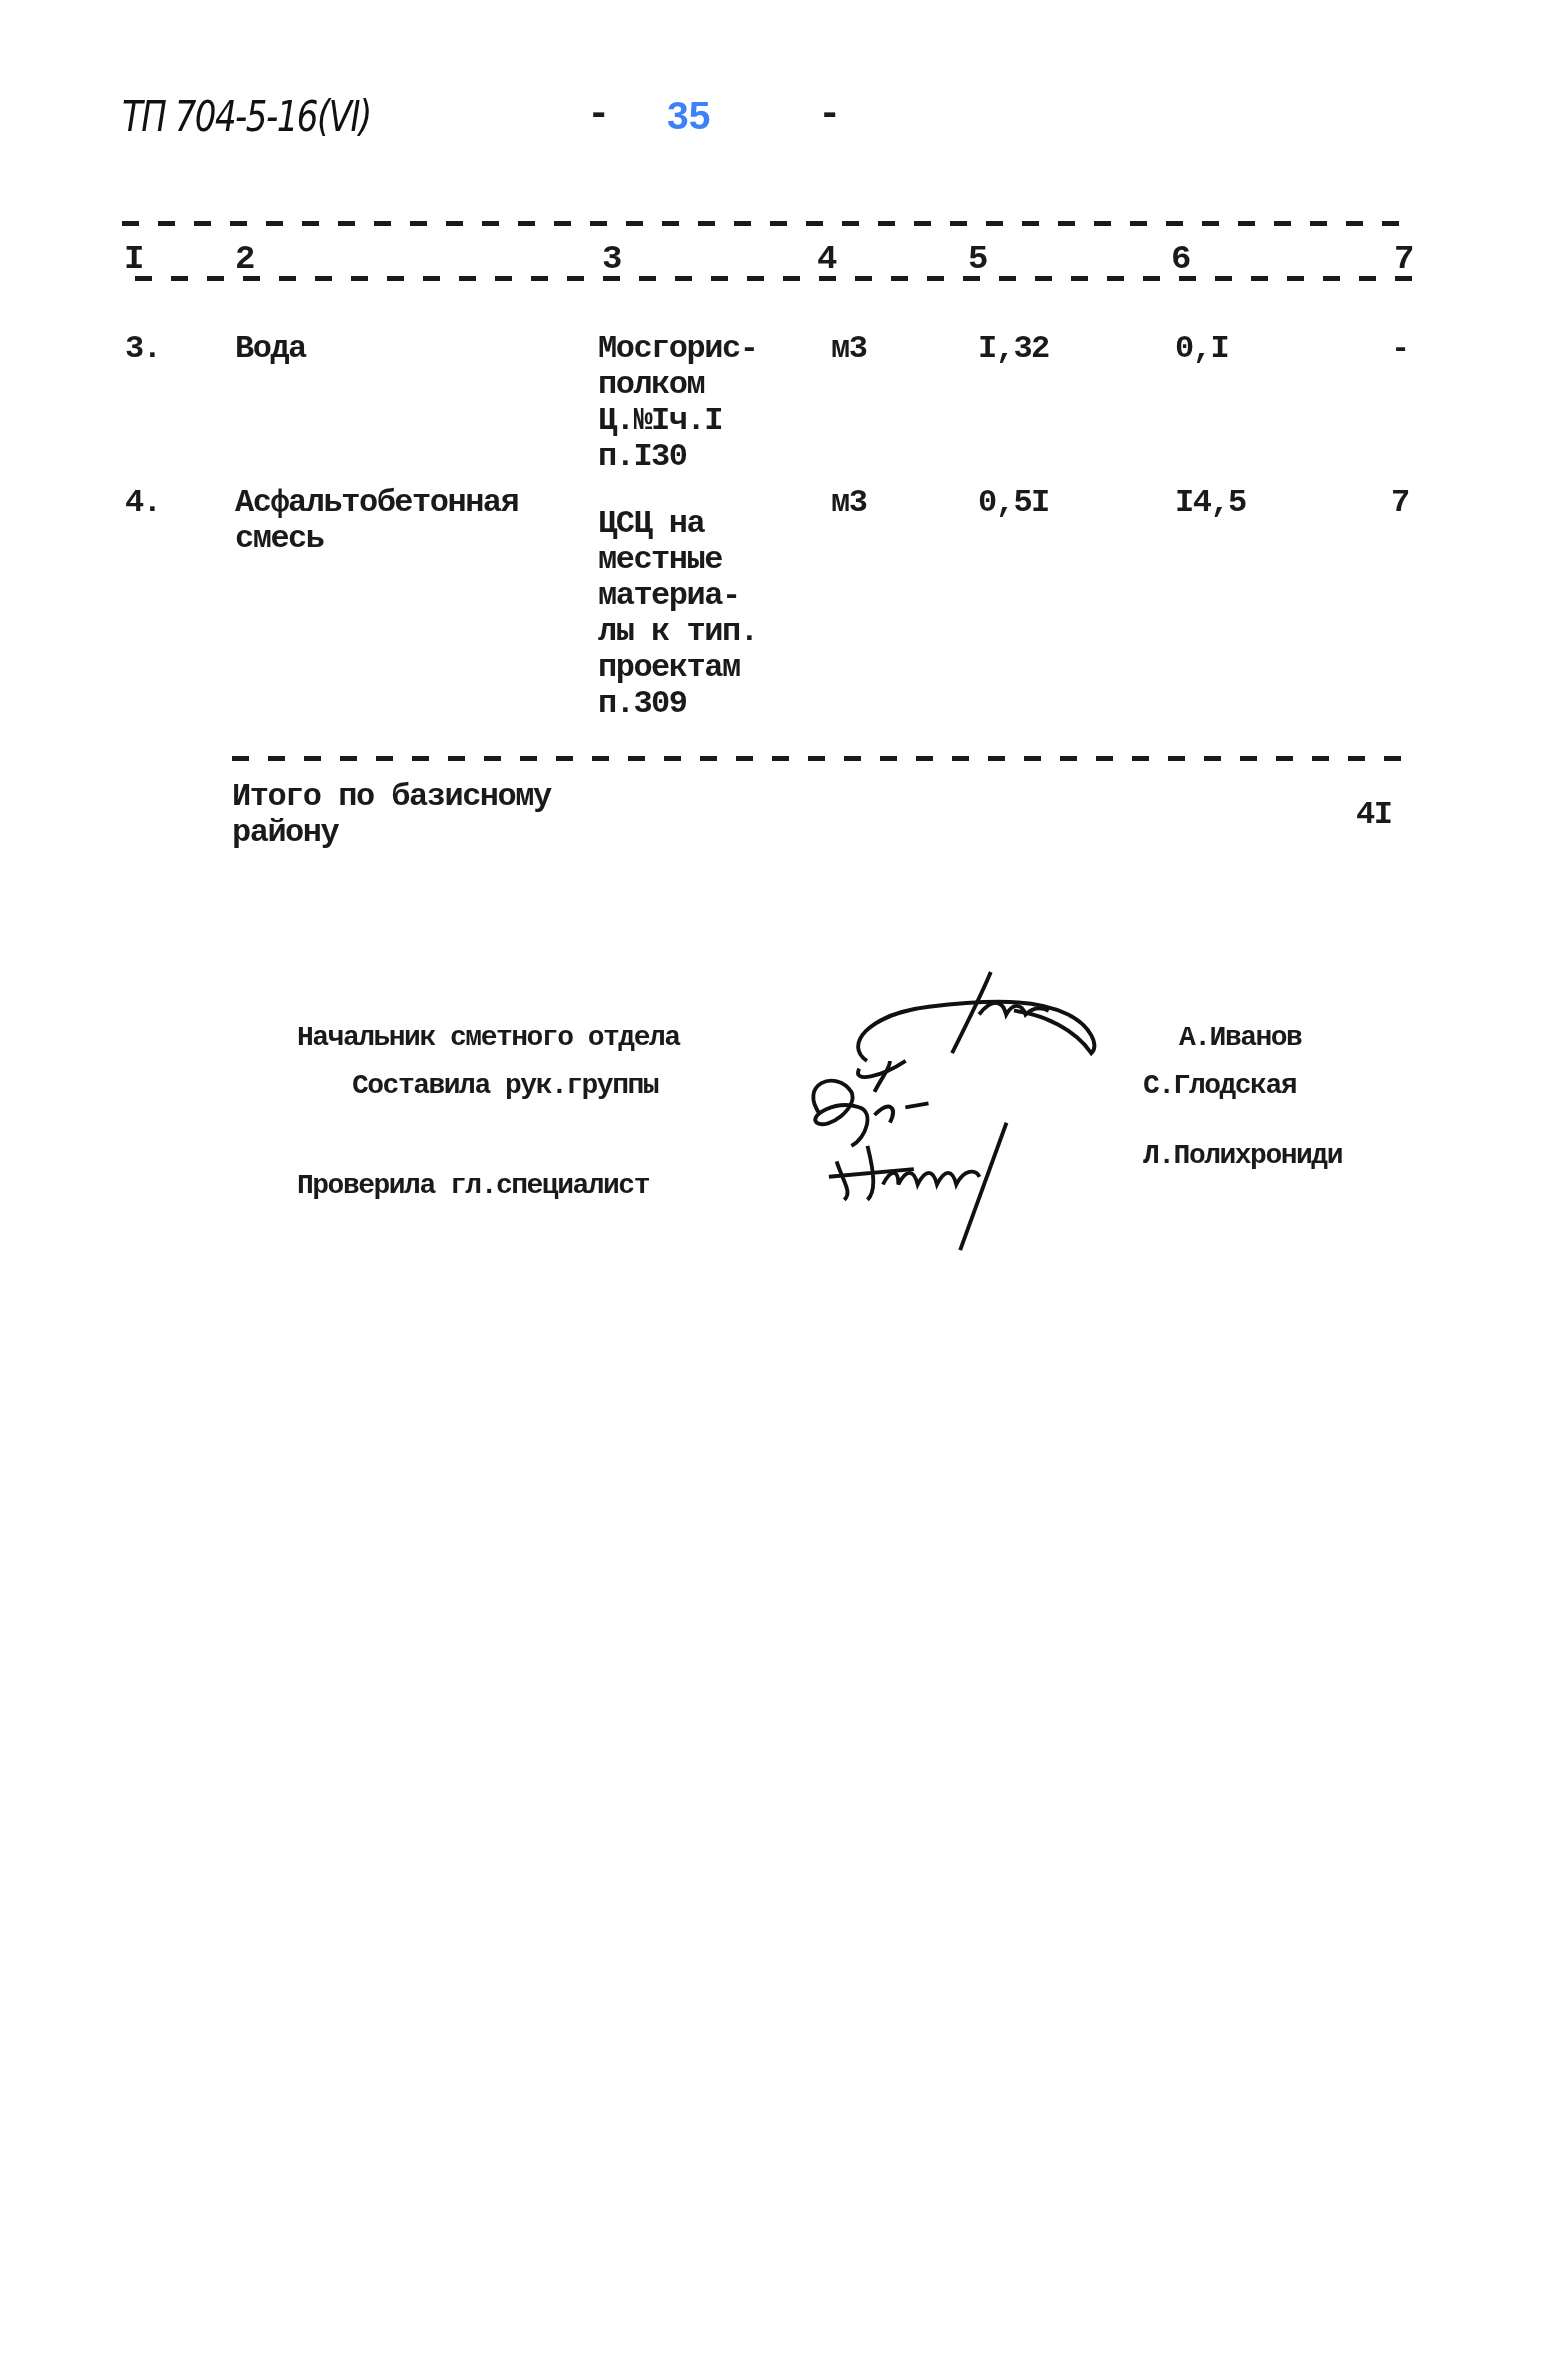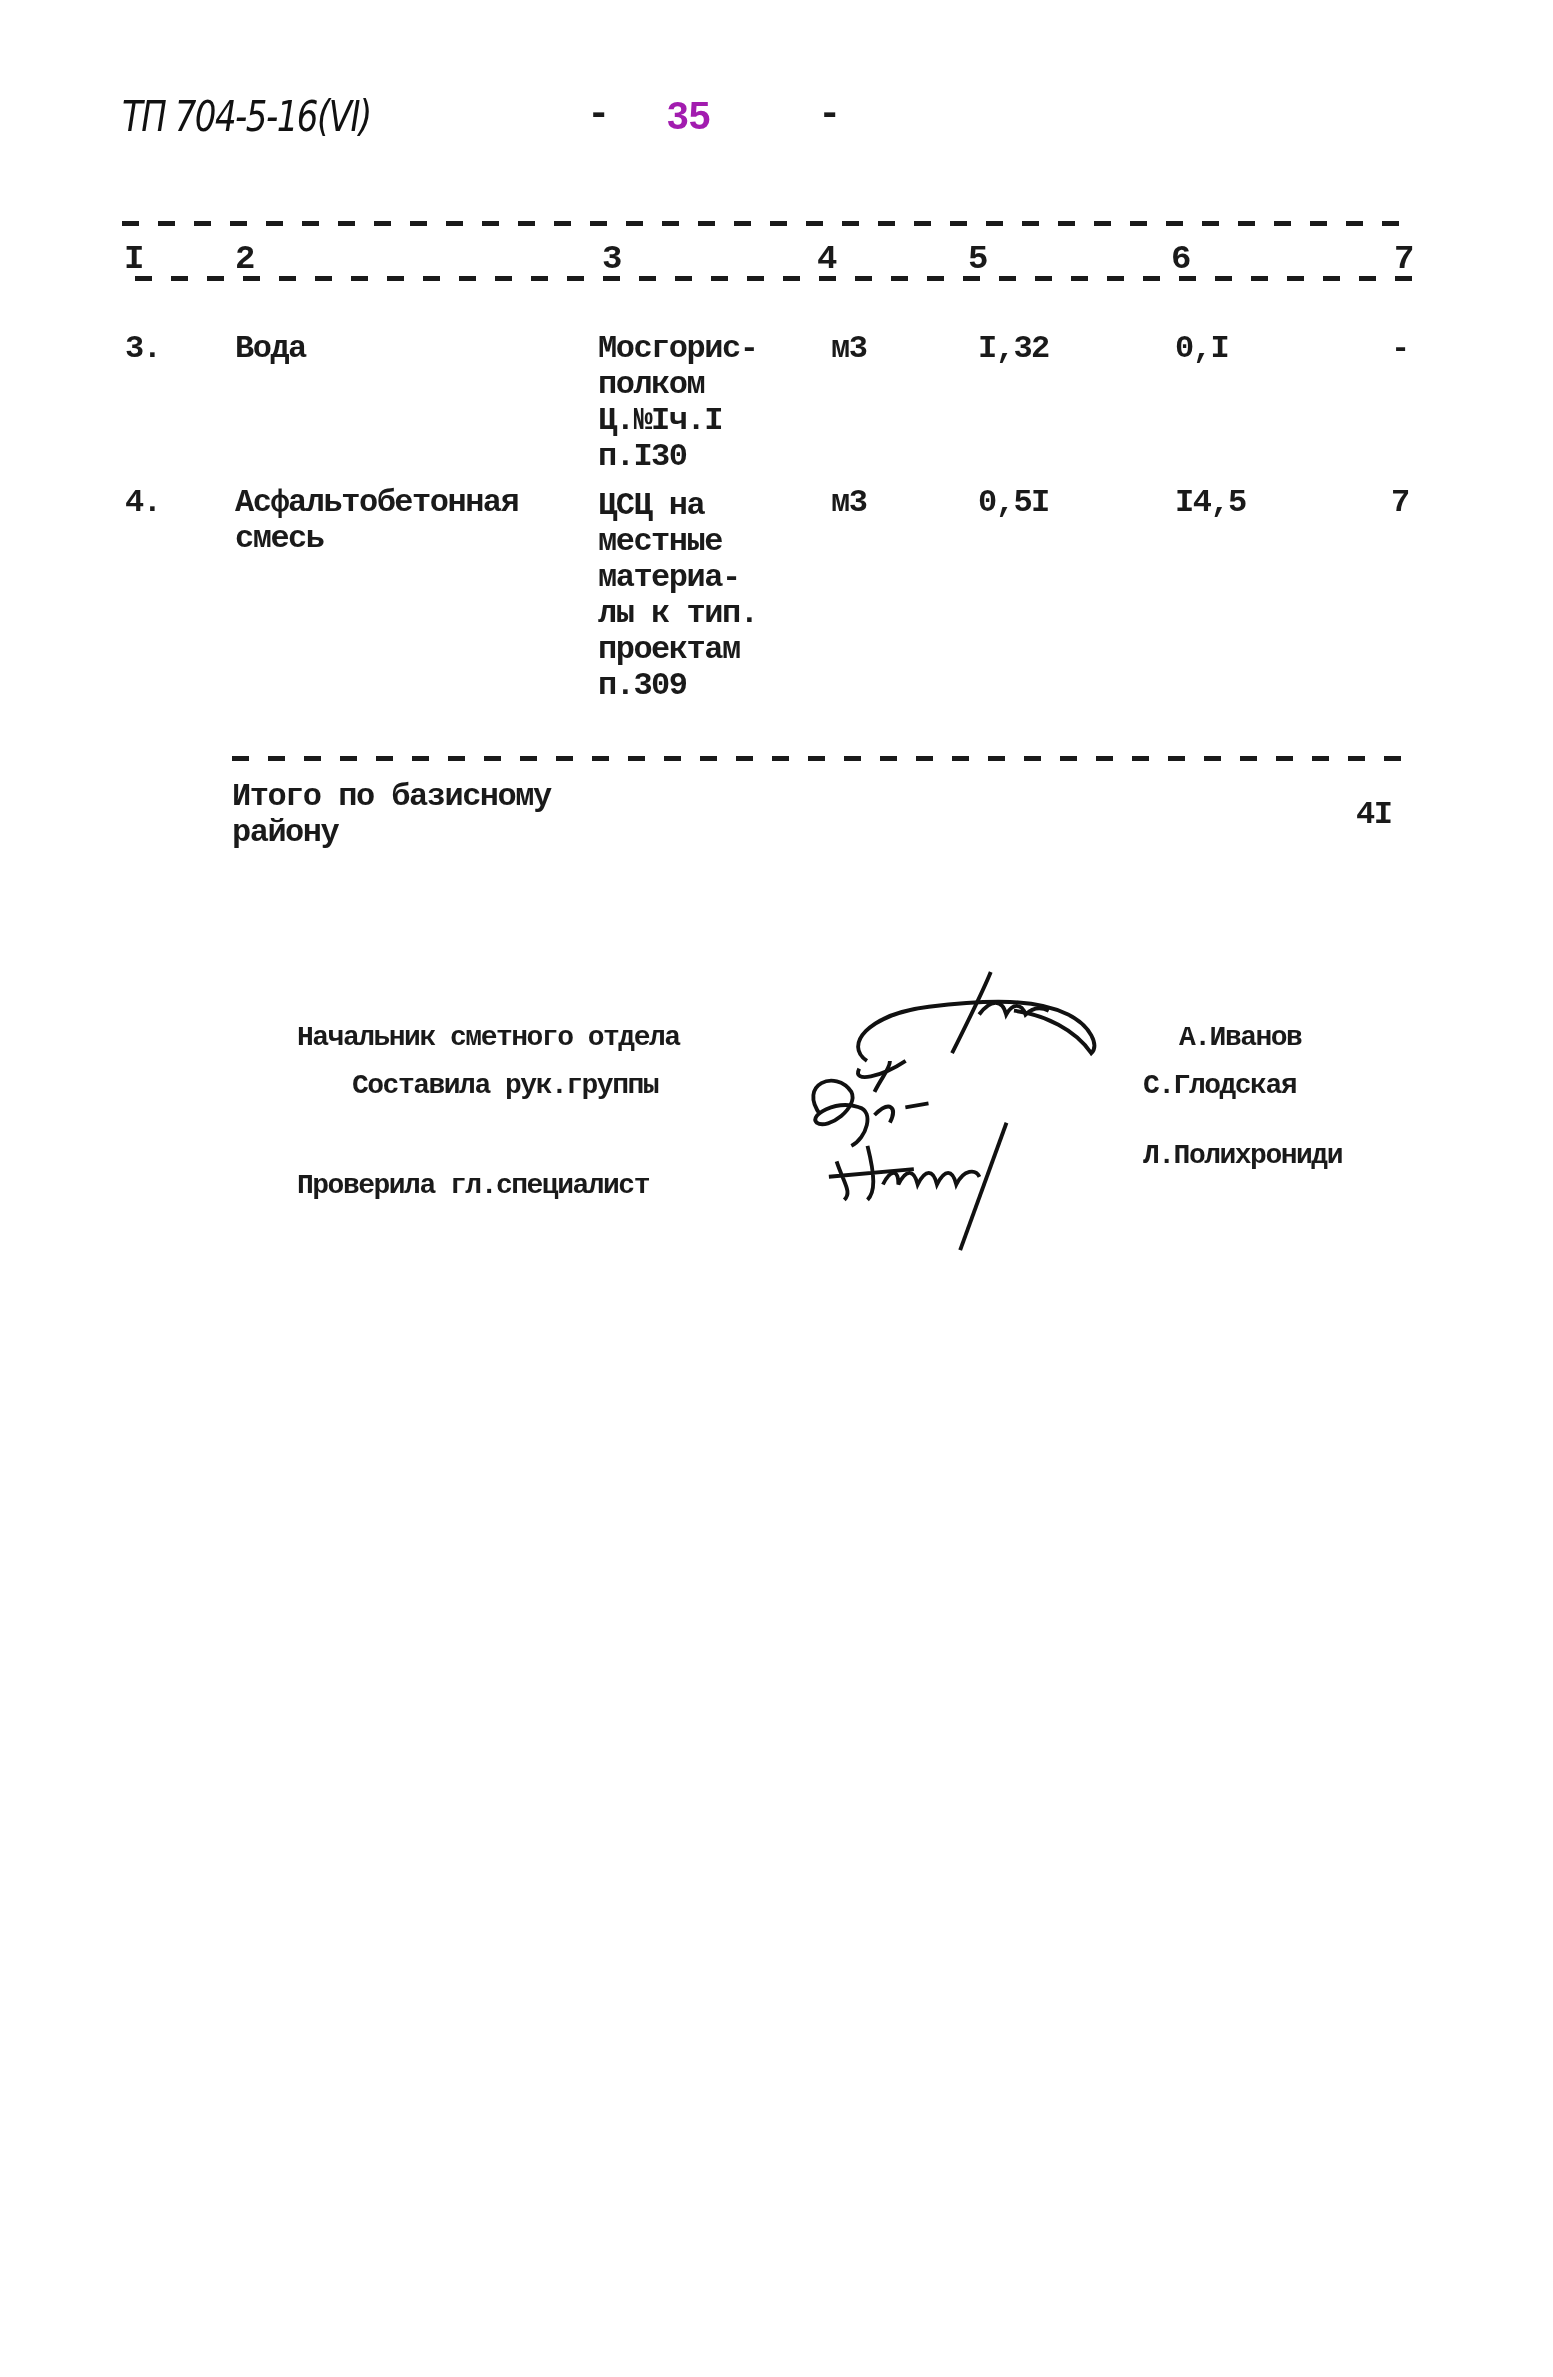--- a/index.html
+++ b/index.html
@@ -3,21 +3,21 @@
   <meta charset="utf-8">
   <style>
     html, body { margin: 0; padding: 0; background: #ffffff; }
     body {
       width: 1554px; height: 2377px; position: relative; overflow: hidden;
       font-family: "Liberation Mono", "DejaVu Sans Mono", monospace;
       color: #1a1a1a;
     }
     .abs { position: absolute; }
     .hand { font-family: "DejaVu Sans", sans-serif; font-style: italic; font-size: 34px; letter-spacing: -1.5px; transform: scaleY(1.25); transform-origin: left top; color: #111; }
-    .pagenum { font-family: "Liberation Sans", sans-serif; font-size: 39px; font-weight: bold; color: #a21caf; }
+    .pagenum { font-family: "Liberation Sans", sans-serif; font-size: 39px; font-weight: bold; color: #3b82f6; }
     .dash { font-size: 39px; font-weight: bold; }
     .rule {
       position: absolute; height: 5.4px;
       background-image: repeating-linear-gradient(90deg, #1a1a1a 0 17px, transparent 17px 36px);
     }
     .cell { position: absolute; font-size: 32px; line-height: 36px; white-space: pre; font-weight: bold; letter-spacing: -1.5px; }
     .hdr { position: absolute; font-size: 34px; font-weight: bold; }
     .sig-text { position: absolute; font-size: 28px; line-height: 36px; white-space: pre; font-weight: bold; letter-spacing: -1.5px; }
     svg.signature { position: absolute; overflow: visible; }
   </style>
@@ -49,21 +49,21 @@
   <div class="cell" style="left:831px; top:331px;">м3</div>
   <div class="cell" style="left:978px; top:331px;">I,32</div>
   <div class="cell" style="left:1175px; top:331px;">0,I</div>
   <div class="cell" style="left:1391px; top:331px;">-</div>
 </div>
 
 <div>
   <div class="cell" style="left:125px; top:485px;">4.</div>
   <div class="cell" style="left:235px; top:485px;">Асфальтобетонная
 смесь</div>
-  <div class="cell" style="left:598px; top:488px;">ЦСЦ на
+  <div class="cell" style="left:598px; top:506px;">ЦСЦ на
 местные
 материа-
 лы к тип.
 проектам
 п.309</div>
   <div class="cell" style="left:831px; top:485px;">м3</div>
   <div class="cell" style="left:978px; top:485px;">0,5I</div>
   <div class="cell" style="left:1175px; top:485px;">I4,5</div>
   <div class="cell" style="left:1391px; top:485px;">7</div>
 </div>

